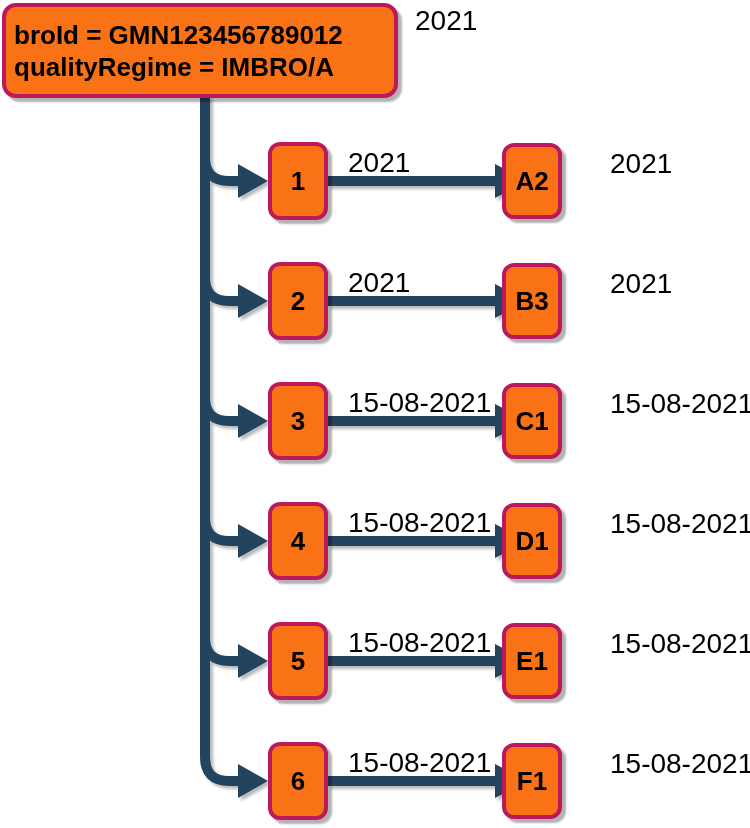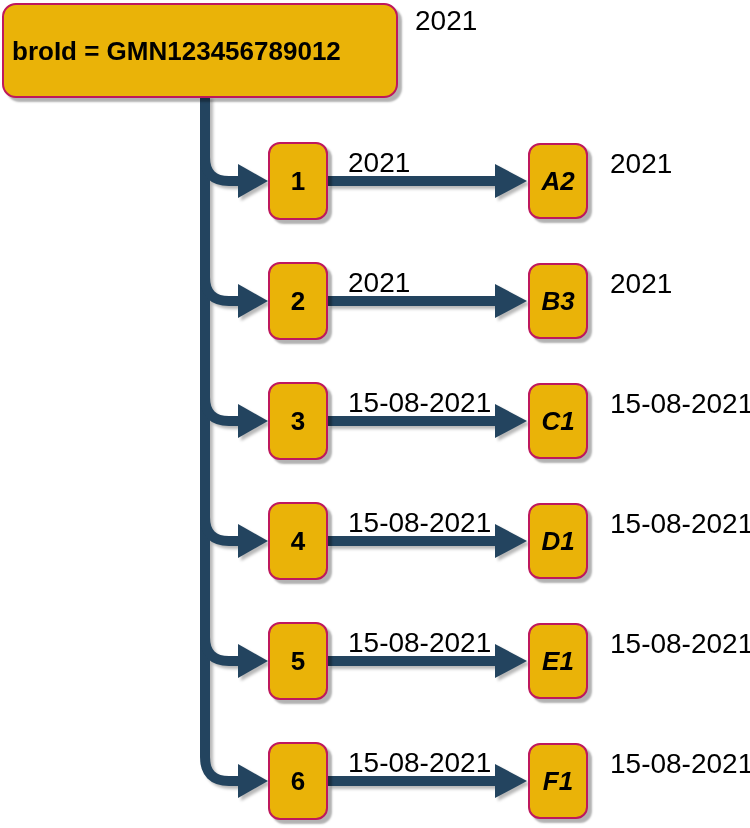--- a/index.html
+++ b/index.html
@@ -12,22 +12,22 @@
     overflow: hidden;
   }
   svg.connectors {
     position: absolute;
     left: 0; top: 0;
     filter: drop-shadow(3px 3px 1.5px rgba(0,0,0,0.28));
   }
   .node {
     position: absolute;
     box-sizing: border-box;
-    background: #eab308;
-    border: 2px solid #be185d;
+    background: #f97316;
+    border: 4px solid #be185d;
     border-radius: 12px;
     box-shadow: 4px 4px 2px rgba(0,0,0,0.3);
     display: flex;
     align-items: center;
     justify-content: center;
     color: #000000;
     font-weight: bold;
   }
   .root-node {
     left: 2px; top: 3px;
@@ -35,21 +35,21 @@
     border-radius: 14px;
     flex-direction: column;
     align-items: flex-start;
     justify-content: center;
     padding-left: 8px;
     font-size: 26px;
     line-height: 32px;
     white-space: nowrap;
   }
   .src-node  { width: 60px; height: 78px; left: 268px; font-size: 26px; }
-  .tgt-node  { width: 60px; height: 76px; left: 528px; font-size: 26px; font-style: italic; }
+  .tgt-node  { width: 60px; height: 76px; left: 502px; font-size: 26px; }
 
   .lbl {
     position: absolute;
     color: #000000;
     font-size: 28px;
     line-height: 25px;
     white-space: nowrap;
   }
   .edge-lbl  { left: 348px; }
   .right-lbl { left: 610px; }
@@ -99,20 +99,21 @@
       <polygon points="495,284 495,318 527,301"></polygon>
       <polygon points="495,404 495,438 527,421"></polygon>
       <polygon points="495,524 495,558 527,541"></polygon>
       <polygon points="495,644 495,678 527,661"></polygon>
       <polygon points="495,764 495,798 527,781"></polygon>
     </g>
   </svg>
 
   <div class="node root-node">
     <span>broId = GMN123456789012</span>
+    <span>qualityRegime = IMBRO/A</span>
   </div>
   <div class="lbl root-lbl">2021</div>
 
   <div class="row r1">
     <div class="node src-node">1</div>
     <div class="lbl edge-lbl">2021</div>
     <div class="node tgt-node">A2</div>
     <div class="lbl right-lbl">2021</div>
   </div>
 

